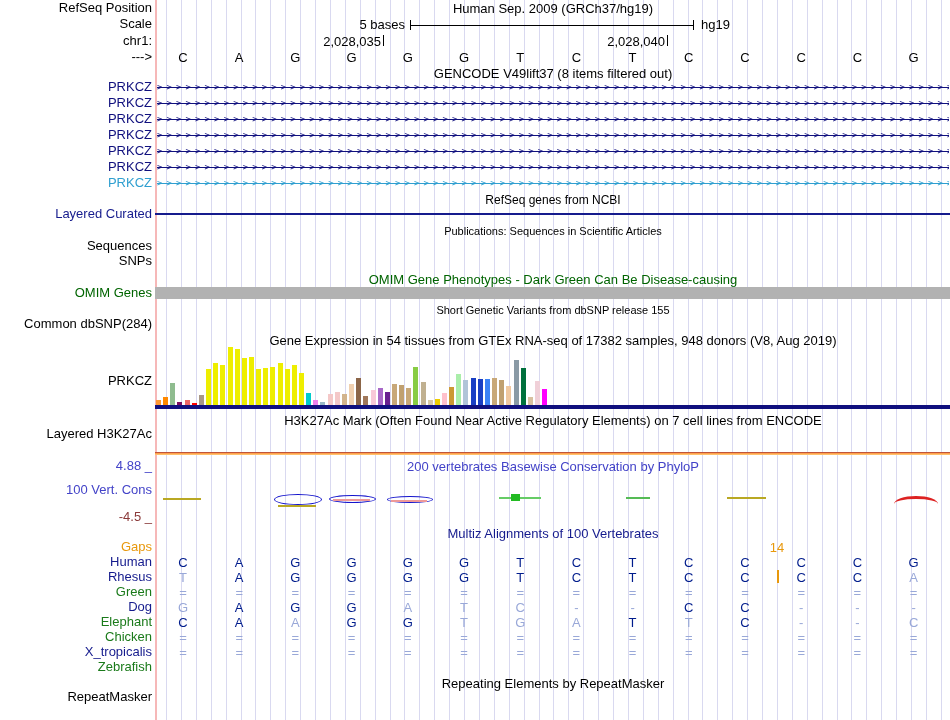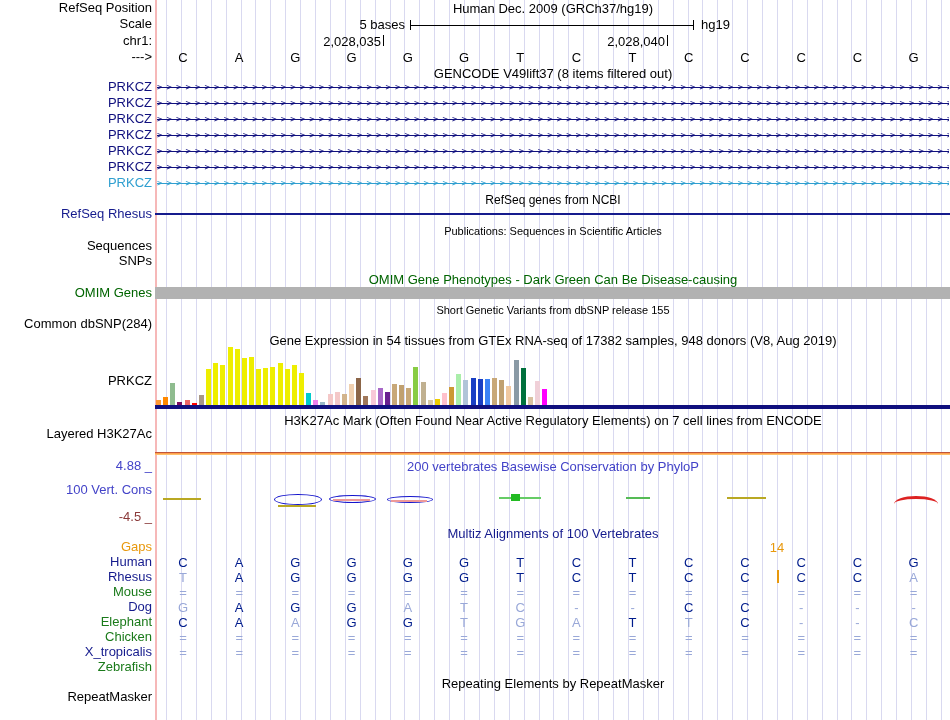--- a/index.html
+++ b/index.html
@@ -77,40 +77,40 @@
       <div class="gridline" style="left: 866.3px;"></div>
       <div class="gridline" style="left: 881.2px;"></div>
       <div class="gridline" style="left: 896.1px;"></div>
       <div class="gridline" style="left: 911px;"></div>
       <div class="gridline" style="left: 925.9px;"></div>
       <div class="gridline" style="left: 940.8px;"></div>
     </div>
   <div class="redline"></div>
 
   <div class="abs hdr" id="top-title" style="top:1px;left:553px;transform:translateX(-50%);display:flex;gap:13px;">
-    <span>Human Dec. 2009 (GRCh37/hg19)</span>
+    <span>Human Sep. 2009 (GRCh37/hg19)</span>
   </div>
 
   <div class="abs" style="top:24px;right:545px;transform:translateY(-50%);font-size:13px;">5 bases</div>
   <div class="abs" style="top:25px;left:410px;width:283px;height:1px;background:#000;"></div>
   <div class="tick" style="top:20px;left:410px;height:10px;"></div>
   <div class="tick" style="top:20px;left:693px;height:10px;"></div>
   <div class="abs" style="top:24px;left:701px;transform:translateY(-50%);font-size:13px;">hg19</div>
 
   <div class="abs" style="top:41px;right:569px;transform:translateY(-50%);font-size:13px;">2,028,035</div>
   <div class="tick" style="top:35px;left:383px;height:11px;"></div>
   <div class="abs" style="top:41px;right:285px;transform:translateY(-50%);font-size:13px;">2,028,040</div>
   <div class="tick" style="top:35px;left:667px;height:11px;"></div>
 
   <div id="labels-layer">
       <div class="lab" style="top: 8px; color: rgb(0, 0, 0);">RefSeq Position</div>
       <div class="lab" style="top: 24px; color: rgb(0, 0, 0);">Scale</div>
       <div class="lab" style="top: 41px; color: rgb(0, 0, 0); text-align: right;">chr1:</div>
       <div class="lab" style="top: 57px; color: rgb(0, 0, 0);">---&gt;</div>
-      <div class="lab" style="top: 214px; color: rgb(21, 27, 141);">RefSeq Rhesus</div>
+      <div class="lab" style="top: 214px; color: rgb(21, 27, 141);">Layered Curated</div>
       <div class="lab" style="top: 246px; color: rgb(0, 0, 0);">Sequences</div>
       <div class="lab" style="top: 261px; color: rgb(0, 0, 0);">SNPs</div>
       <div class="lab" style="top: 293px; color: rgb(0, 100, 0);">OMIM Genes</div>
       <div class="lab" style="top: 324px; color: rgb(0, 0, 0);">Common dbSNP(284)</div>
       <div class="lab" style="top: 381px; color: rgb(0, 0, 0);">PRKCZ</div>
       <div class="lab" style="top: 434px; color: rgb(0, 0, 0);">Layered H3K27Ac</div>
       <div class="lab" style="top: 466px; color: rgb(67, 67, 200);">4.88 _</div>
       <div class="lab" style="top: 490px; color: rgb(67, 67, 200);">100 Vert. Cons</div>
       <div class="lab" style="top: 517px; color: rgb(139, 58, 58);">-4.5 _</div>
       <div class="lab" style="top: 697px; color: rgb(0, 0, 0);">RepeatMasker</div>
@@ -274,21 +274,21 @@
       <div class="mzcell" style="left: 407.8px; top: 577px; color: rgb(0, 28, 140);">G</div>
       <div class="mzcell" style="left: 464px; top: 577px; color: rgb(0, 28, 140);">G</div>
       <div class="mzcell" style="left: 520.2px; top: 577px; color: rgb(0, 28, 140);">T</div>
       <div class="mzcell" style="left: 576.4px; top: 577px; color: rgb(0, 28, 140);">C</div>
       <div class="mzcell" style="left: 632.6px; top: 577px; color: rgb(0, 28, 140);">T</div>
       <div class="mzcell" style="left: 688.8px; top: 577px; color: rgb(0, 28, 140);">C</div>
       <div class="mzcell" style="left: 745px; top: 577px; color: rgb(0, 28, 140);">C</div>
       <div class="mzcell" style="left: 801.2px; top: 577px; color: rgb(0, 28, 140);">C</div>
       <div class="mzcell" style="left: 857.4px; top: 577px; color: rgb(0, 28, 140);">C</div>
       <div class="mzcell" style="left: 913.6px; top: 577px; color: rgb(153, 168, 216);">A</div>
-      <div class="lab" style="top: 592px; color: rgb(26, 122, 26);">Mouse</div>
+      <div class="lab" style="top: 592px; color: rgb(26, 122, 26);">Green</div>
       <div class="mzcell" style="left: 183px; top: 592px; color: rgb(153, 168, 216);">=</div>
       <div class="mzcell" style="left: 239.2px; top: 592px; color: rgb(153, 168, 216);">=</div>
       <div class="mzcell" style="left: 295.4px; top: 592px; color: rgb(153, 168, 216);">=</div>
       <div class="mzcell" style="left: 351.6px; top: 592px; color: rgb(153, 168, 216);">=</div>
       <div class="mzcell" style="left: 407.8px; top: 592px; color: rgb(153, 168, 216);">=</div>
       <div class="mzcell" style="left: 464px; top: 592px; color: rgb(153, 168, 216);">=</div>
       <div class="mzcell" style="left: 520.2px; top: 592px; color: rgb(153, 168, 216);">=</div>
       <div class="mzcell" style="left: 576.4px; top: 592px; color: rgb(153, 168, 216);">=</div>
       <div class="mzcell" style="left: 632.6px; top: 592px; color: rgb(153, 168, 216);">=</div>
       <div class="mzcell" style="left: 688.8px; top: 592px; color: rgb(153, 168, 216);">=</div>

